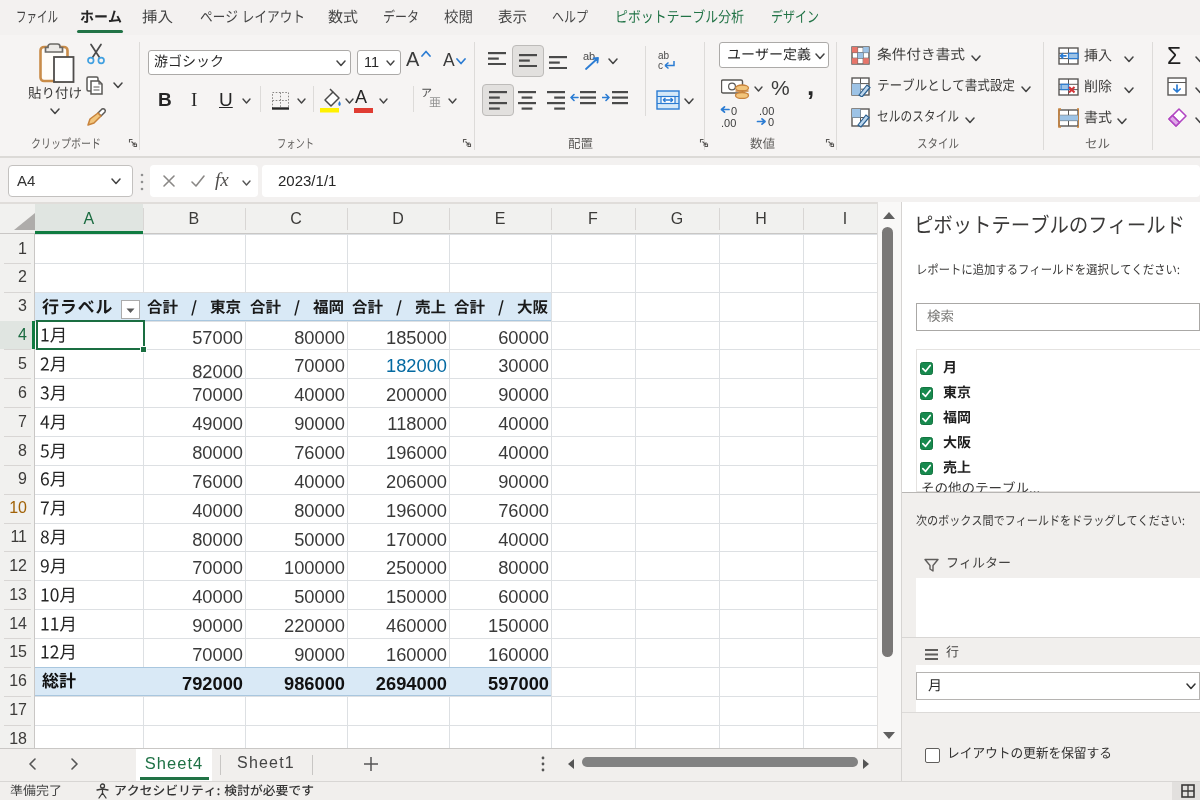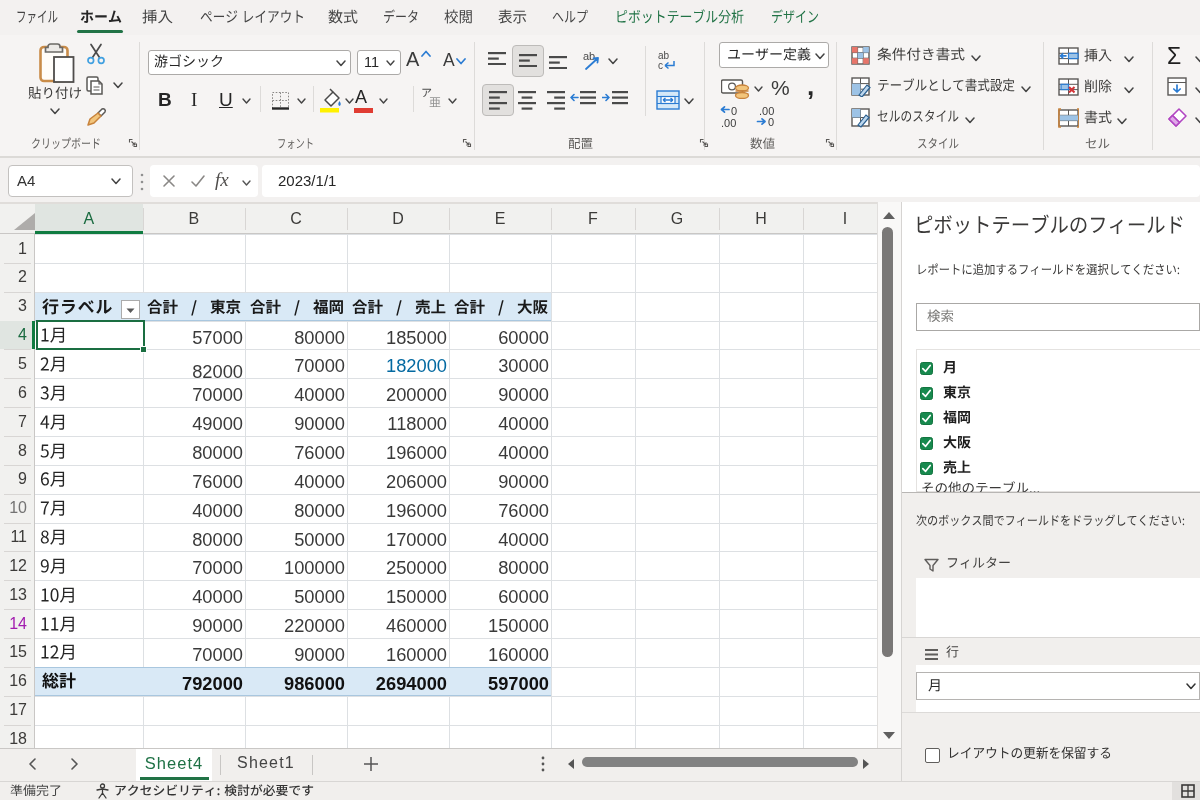--- a/index.html
+++ b/index.html
@@ -588,29 +588,29 @@
 <div style="position:absolute;right:1173.0px;top:354.9px;font:400 16px 'Liberation Sans',sans-serif;color:#3c3b39;white-space:pre;">5</div>
 <div style="position:absolute;left:4.0px;top:378.2px;width:27.0px;height:1.0px;background:#d8d6d4"></div>
 <div style="position:absolute;right:1173.0px;top:383.8px;font:400 16px 'Liberation Sans',sans-serif;color:#3c3b39;white-space:pre;">6</div>
 <div style="position:absolute;left:4.0px;top:407.1px;width:27.0px;height:1.0px;background:#d8d6d4"></div>
 <div style="position:absolute;right:1173.0px;top:412.6px;font:400 16px 'Liberation Sans',sans-serif;color:#3c3b39;white-space:pre;">7</div>
 <div style="position:absolute;left:4.0px;top:436.0px;width:27.0px;height:1.0px;background:#d8d6d4"></div>
 <div style="position:absolute;right:1173.0px;top:441.5px;font:400 16px 'Liberation Sans',sans-serif;color:#3c3b39;white-space:pre;">8</div>
 <div style="position:absolute;left:4.0px;top:464.8px;width:27.0px;height:1.0px;background:#d8d6d4"></div>
 <div style="position:absolute;right:1173.0px;top:470.3px;font:400 16px 'Liberation Sans',sans-serif;color:#3c3b39;white-space:pre;">9</div>
 <div style="position:absolute;left:4.0px;top:493.7px;width:27.0px;height:1.0px;background:#d8d6d4"></div>
-<div style="position:absolute;right:1173.0px;top:499.2px;font:400 16px 'Liberation Sans',sans-serif;color:#737373;white-space:pre;">10</div>
+<div style="position:absolute;right:1173.0px;top:499.2px;font:400 16px 'Liberation Sans',sans-serif;color:#a16207;white-space:pre;">10</div>
 <div style="position:absolute;left:4.0px;top:522.5px;width:27.0px;height:1.0px;background:#d8d6d4"></div>
 <div style="position:absolute;right:1173.0px;top:528.0px;font:400 16px 'Liberation Sans',sans-serif;color:#3c3b39;white-space:pre;">11</div>
 <div style="position:absolute;left:4.0px;top:551.4px;width:27.0px;height:1.0px;background:#d8d6d4"></div>
 <div style="position:absolute;right:1173.0px;top:556.9px;font:400 16px 'Liberation Sans',sans-serif;color:#3c3b39;white-space:pre;">12</div>
 <div style="position:absolute;left:4.0px;top:580.2px;width:27.0px;height:1.0px;background:#d8d6d4"></div>
 <div style="position:absolute;right:1173.0px;top:585.7px;font:400 16px 'Liberation Sans',sans-serif;color:#3c3b39;white-space:pre;">13</div>
 <div style="position:absolute;left:4.0px;top:609.1px;width:27.0px;height:1.0px;background:#d8d6d4"></div>
-<div style="position:absolute;right:1173.0px;top:614.5px;font:400 16px 'Liberation Sans',sans-serif;color:#a21caf;white-space:pre;">14</div>
+<div style="position:absolute;right:1173.0px;top:614.5px;font:400 16px 'Liberation Sans',sans-serif;color:#404040;white-space:pre;">14</div>
 <div style="position:absolute;left:4.0px;top:637.9px;width:27.0px;height:1.0px;background:#d8d6d4"></div>
 <div style="position:absolute;right:1173.0px;top:643.4px;font:400 16px 'Liberation Sans',sans-serif;color:#3c3b39;white-space:pre;">15</div>
 <div style="position:absolute;left:4.0px;top:666.8px;width:27.0px;height:1.0px;background:#d8d6d4"></div>
 <div style="position:absolute;right:1173.0px;top:672.2px;font:400 16px 'Liberation Sans',sans-serif;color:#3c3b39;white-space:pre;">16</div>
 <div style="position:absolute;left:4.0px;top:695.6px;width:27.0px;height:1.0px;background:#d8d6d4"></div>
 <div style="position:absolute;right:1173.0px;top:701.1px;font:400 16px 'Liberation Sans',sans-serif;color:#3c3b39;white-space:pre;">17</div>
 <div style="position:absolute;left:4.0px;top:724.5px;width:27.0px;height:1.0px;background:#d8d6d4"></div>
 <div style="position:absolute;right:1173.0px;top:730.0px;font:400 16px 'Liberation Sans',sans-serif;color:#3c3b39;white-space:pre;">18</div>
 <div style="position:absolute;left:4.0px;top:753.3px;width:27.0px;height:1.0px;background:#d8d6d4"></div>
 <div style="position:absolute;left:35.0px;top:292.7px;width:516.0px;height:28.4px;background:#D9E9F6;border-bottom:1px solid #A9C7DF"></div>

